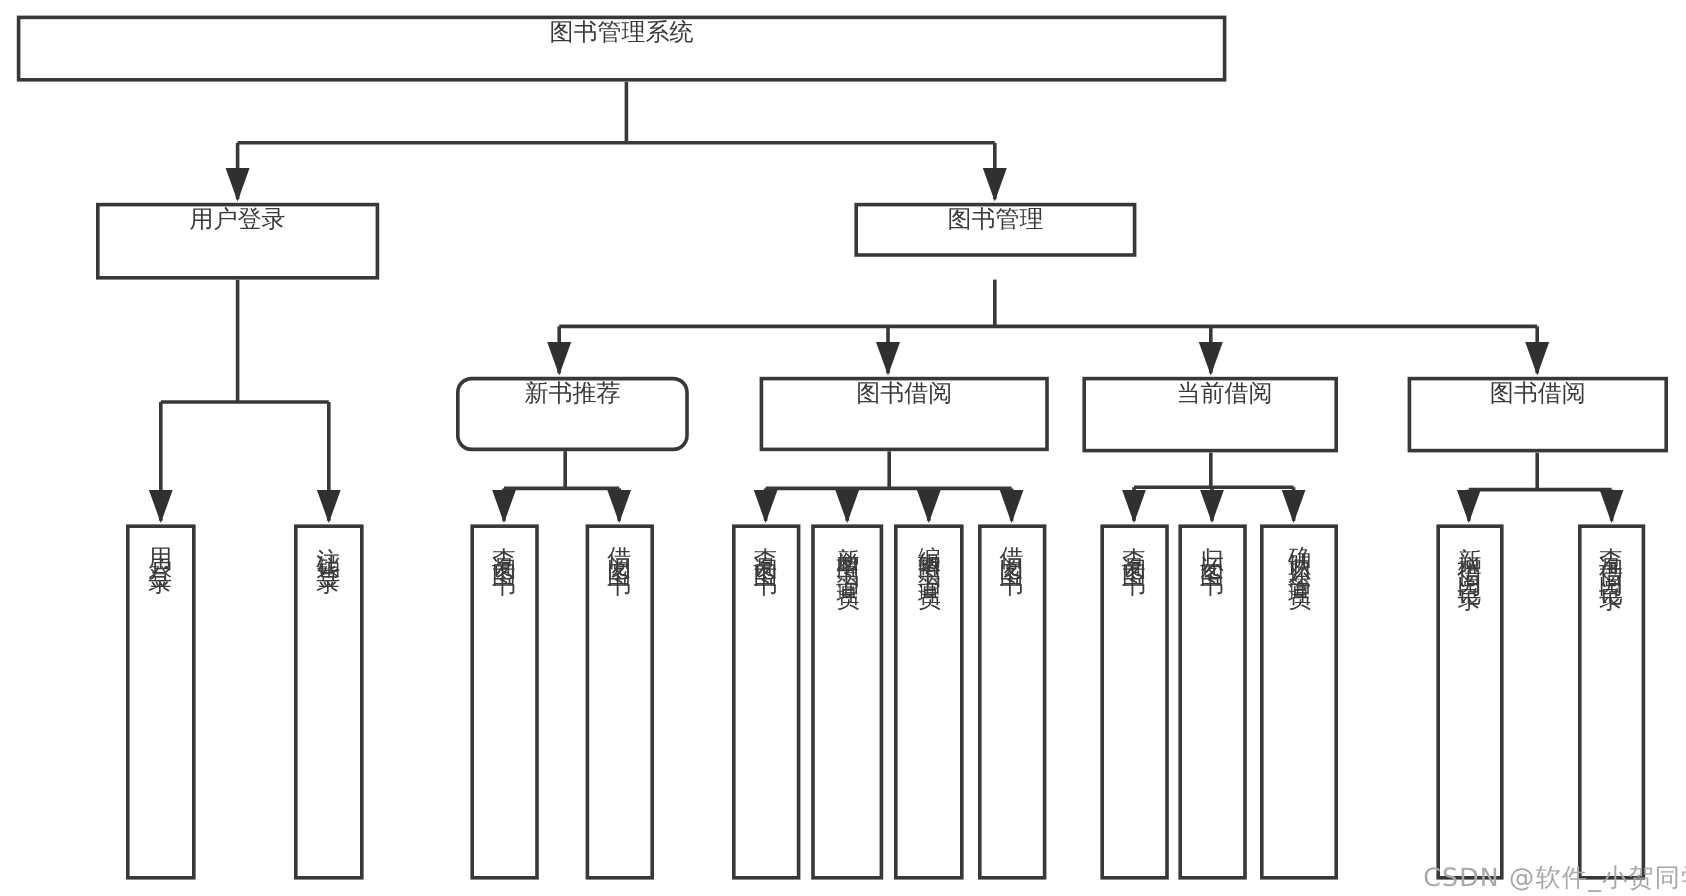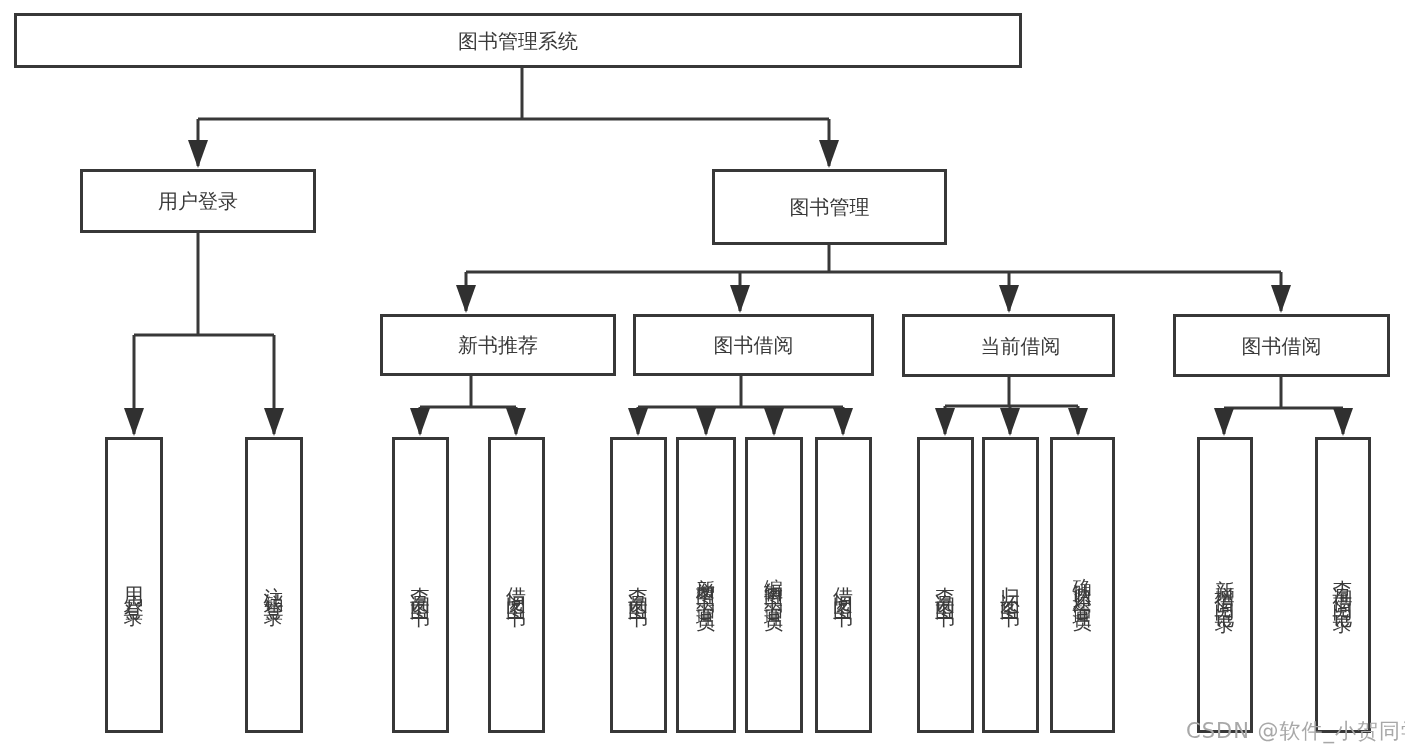--- a/index.html
+++ b/index.html
@@ -10,21 +10,21 @@
     background:#ffffff;
     font-family:"DejaVu Sans","Liberation Sans",sans-serif;
     overflow:hidden;
   }
   .wires{position:absolute;left:0;top:0;width:1405px;height:747px;}
   .node{
     position:absolute;
     box-sizing:border-box;
     border:3px solid var(--line,#383838);
     background:#ffffff;
-    display:flex;align-items:center;justify-content:center;
+    display:flex;align-items:flex-start;justify-content:center;
     color:var(--ink,#3a3a3a);
     font-size:20px;
     line-height:1;
     white-space:nowrap;
   }
   .vlabel{
     writing-mode:vertical-rl;
     text-orientation:mixed;
     letter-spacing:7px;
     font-size:20px;
@@ -99,25 +99,25 @@
     </g>
   </svg>
 
   <div class="node" style="left:14px;top:13px;width:1008px;height:55px;">
     <span>图书管理系统</span>
   </div>
 
   <div class="node" style="left:80px;top:169px;width:236px;height:64px;">
     <span>用户登录</span>
   </div>
-  <div class="node" style="left:712px;top:169px;width:235px;height:76px;">
+  <div class="node" style="left:712px;top:169px;width:235px;height:45px;">
     <span>图书管理</span>
   </div>
 
-  <div class="node" style="left:380px;top:314px;width:236px;height:62px;">
+  <div class="node" style="left:380px;top:314px;width:194px;height:62px;border-radius:13px;">
     <span>新书推荐</span>
   </div>
   <div class="node" style="left:633px;top:314px;width:241px;height:62px;">
     <span>图书借阅</span>
   </div>
   <div class="node" style="left:902px;top:314px;width:213px;height:63px;padding-left:24px;">
     <span>当前借阅</span>
   </div>
   <div class="node" style="left:1173px;top:314px;width:217px;height:63px;">
     <span>图书借阅</span>

